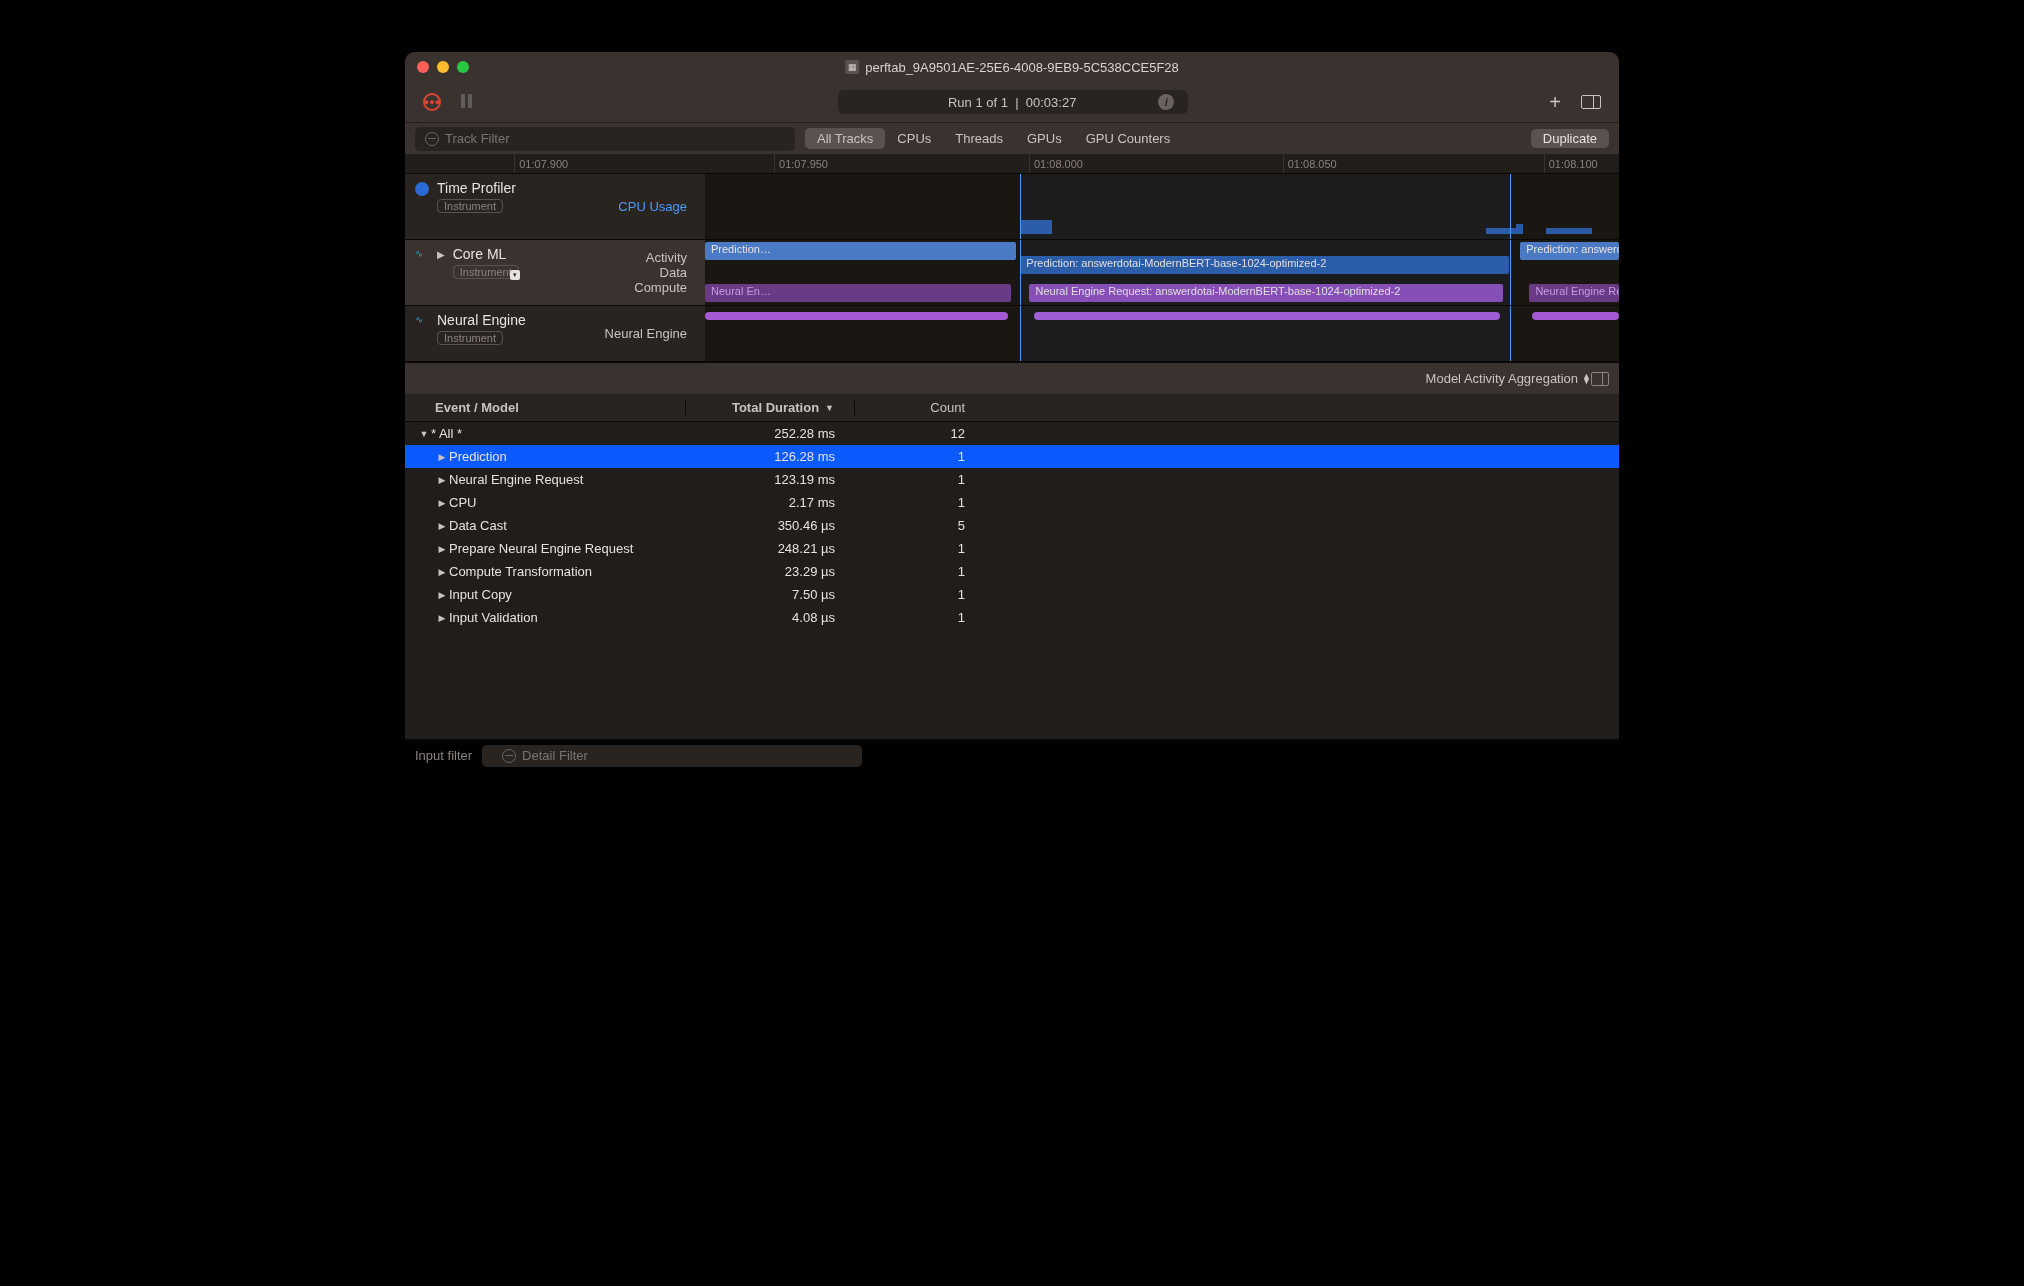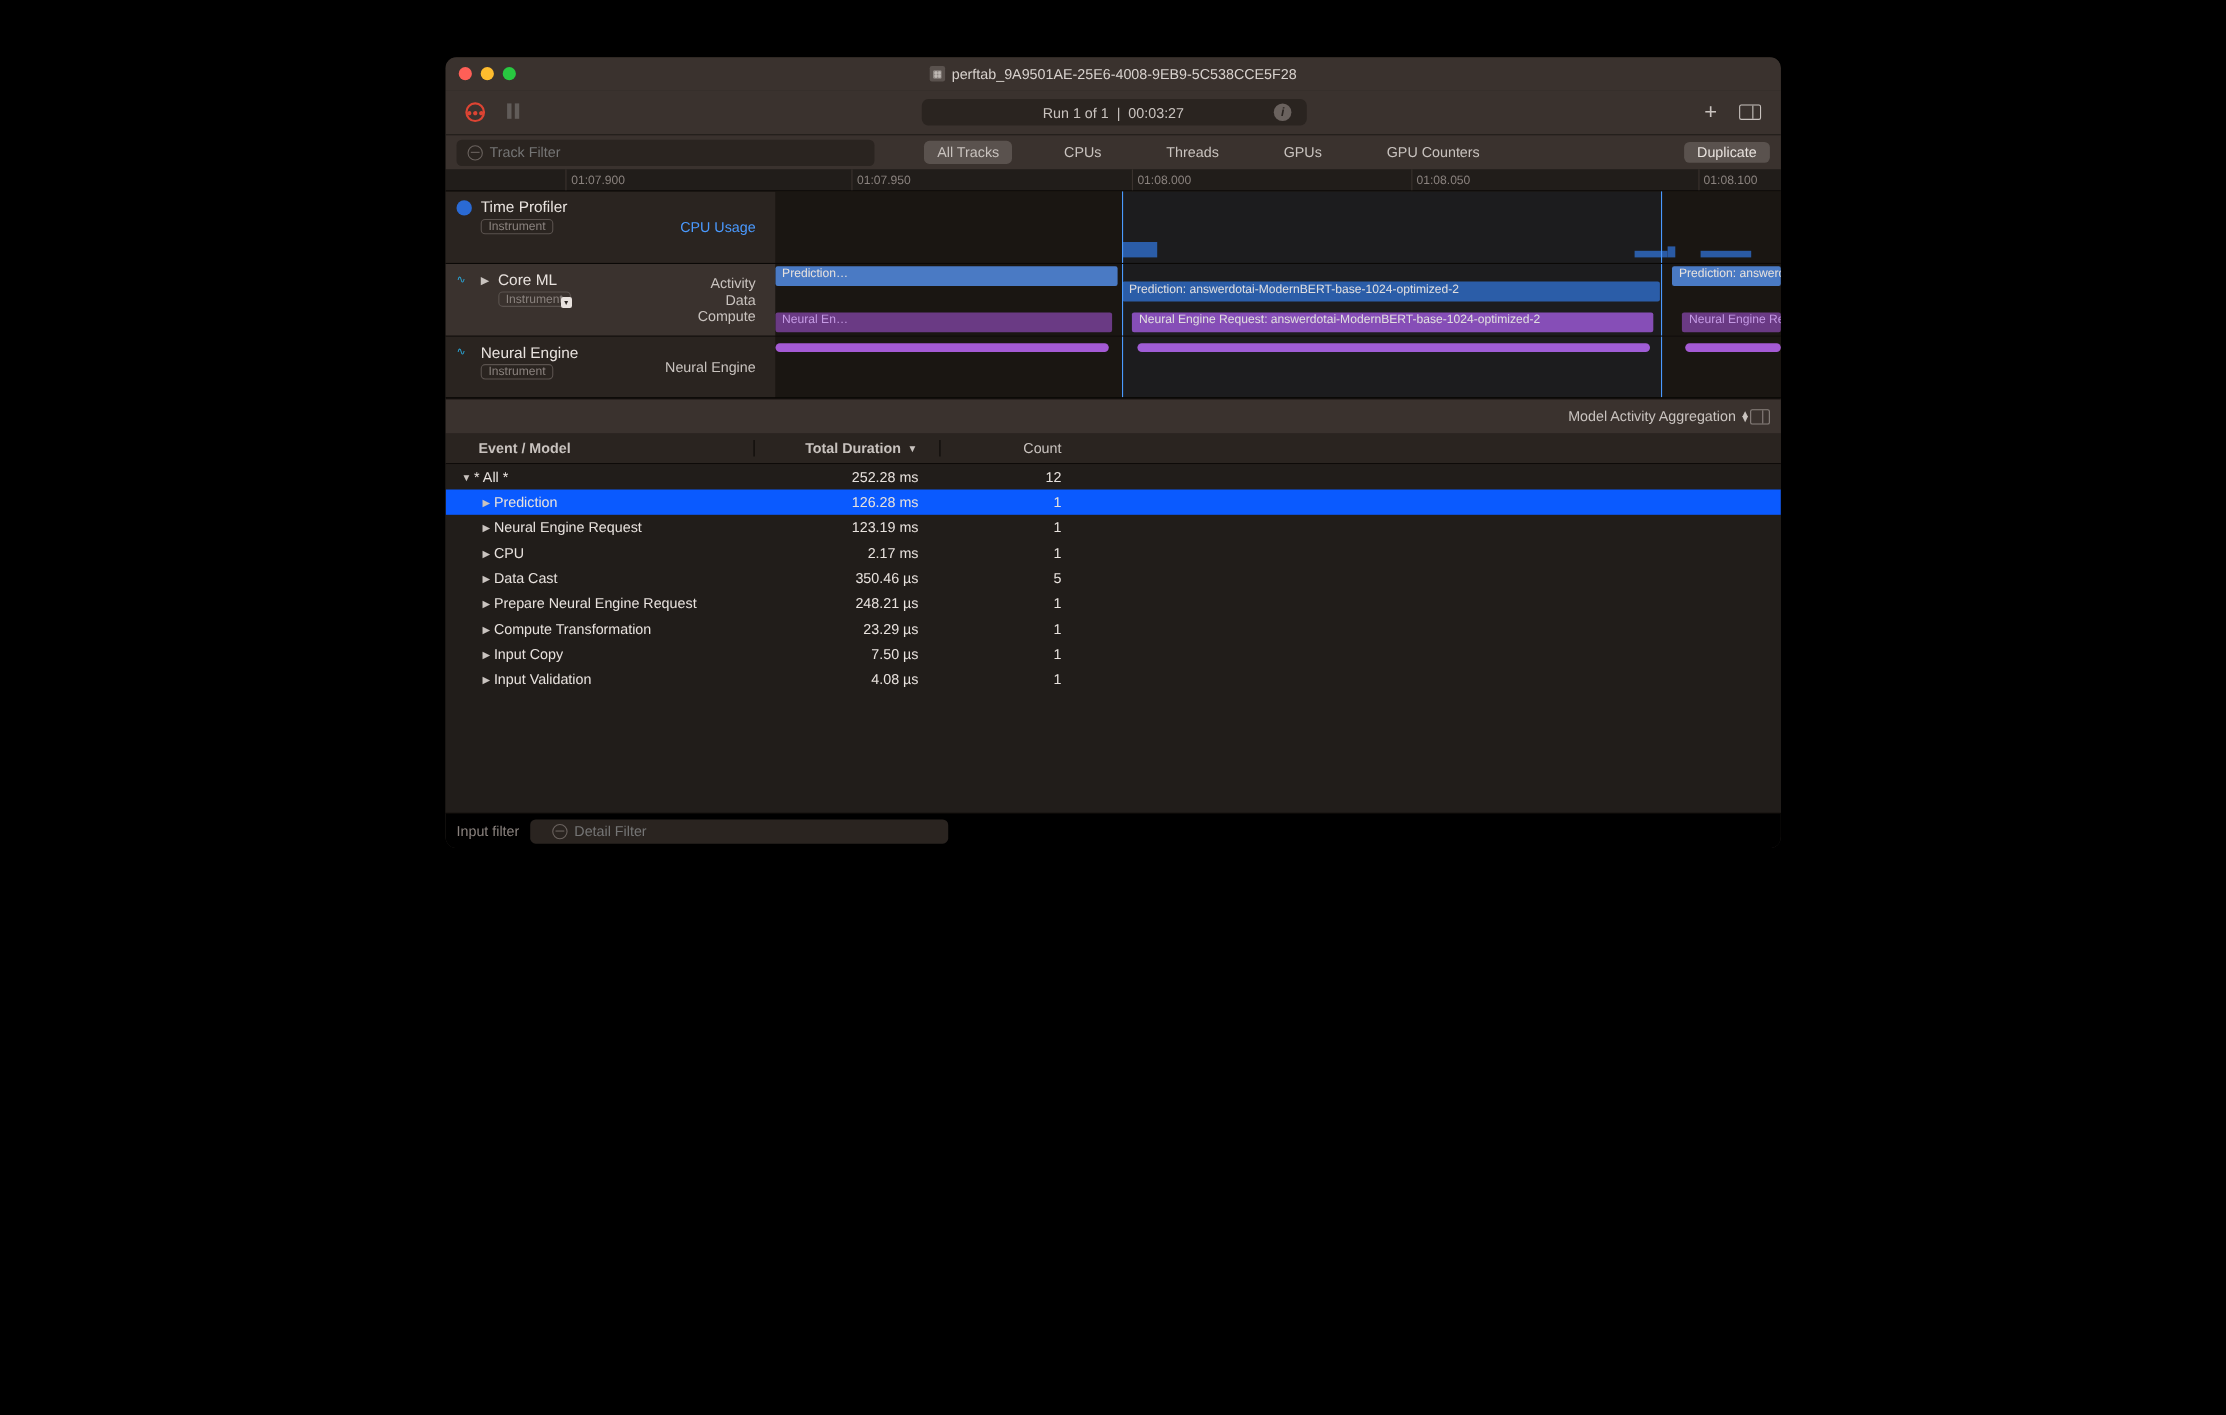--- a/index.html
+++ b/index.html
@@ -23,21 +23,21 @@
 .info-i { width: 16px; height: 16px; border-radius: 50%; background: #6a625e; color: #2a2420; display: flex; align-items: center; justify-content: center; font-size: 11px; font-weight: bold; font-style: italic; }
 .add-btn { font-size: 20px; color: #c9c3bf; cursor: pointer; }
 .panel-btn { width: 20px; height: 14px; border: 1.5px solid #c9c3bf; border-radius: 2px; display: flex; cursor: pointer; }
 .panel-btn::after { content: ''; width: 6px; height: 100%; border-left: 1.5px solid #c9c3bf; margin-left: auto; }
 .filterbar { height: 32px; background: #3a322e; border-top: 1px solid #211d1a; display: flex; align-items: center; padding: 0 10px; gap: 10px; }
 .track-filter { flex: 0 0 380px; background: #2a2420; border-radius: 5px; height: 24px; display: flex; align-items: center; padding: 0 10px; gap: 6px; }
 .filter-icon { width: 14px; height: 14px; border: 1.3px solid #6a625e; border-radius: 50%; display: flex; align-items: center; justify-content: center; }
 .filter-icon::after { content: ''; width: 8px; height: 1.3px; background: #6a625e; }
 .track-filter input { background: none; border: none; color: #6a625e; font-size: 13px; flex: 1; outline: none; }
 .seg { display: flex; gap: 0; }
-.seg-btn { padding: 3px 12px; color: #c9c3bf; font-size: 13px; cursor: pointer; border-radius: 5px; margin-left: 35px; }
+.seg-btn { padding: 3px 12px; color: #c9c3bf; font-size: 13px; cursor: pointer; border-radius: 5px; }
 .seg-btn.active { background: #5a524e; }
 .duplicate-btn { margin-left: auto; background: #5a524e; color: #e8e2de; padding: 2px 12px; border-radius: 5px; font-size: 13px; cursor: pointer; }
 .timeline-ruler { height: 20px; background: #211d1a; display: flex; position: relative; border-bottom: 1px solid #0a0806; font-size: 11px; color: #8a827e; }
 .tick { position: absolute; top: 0; height: 100%; border-left: 1px solid #3a322e; padding-left: 4px; display: flex; align-items: center; }
 .tracks { background: #1a1612; }
 .track { display: flex; border-bottom: 1px solid #0a0806; }
 .track-hdr { width: 300px; background: #2a2420; display: flex; padding: 6px 10px; gap: 8px; }
 .track.coreml .track-hdr { background: #3a322e; }
 .track-icon { width: 14px; height: 14px; margin-top: 2px; }
 .track-icon.clock { background: #2a6ad4; border-radius: 50%; }

